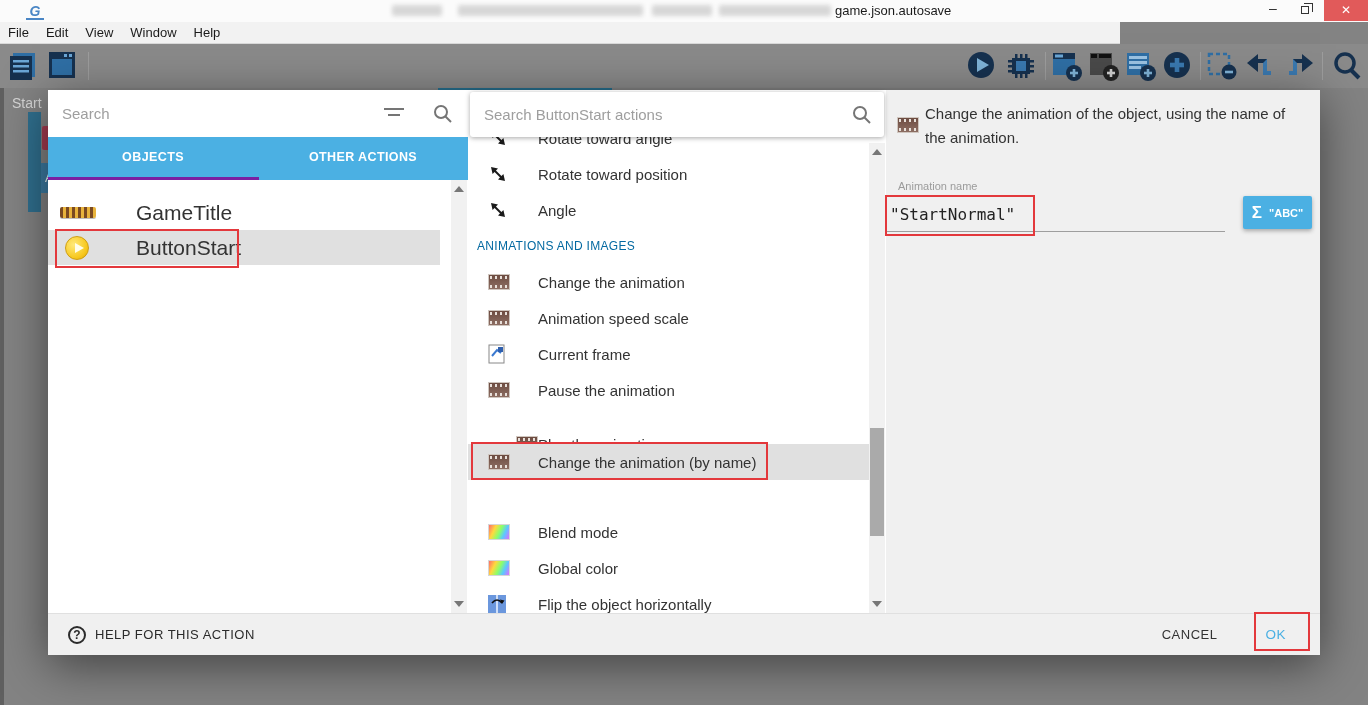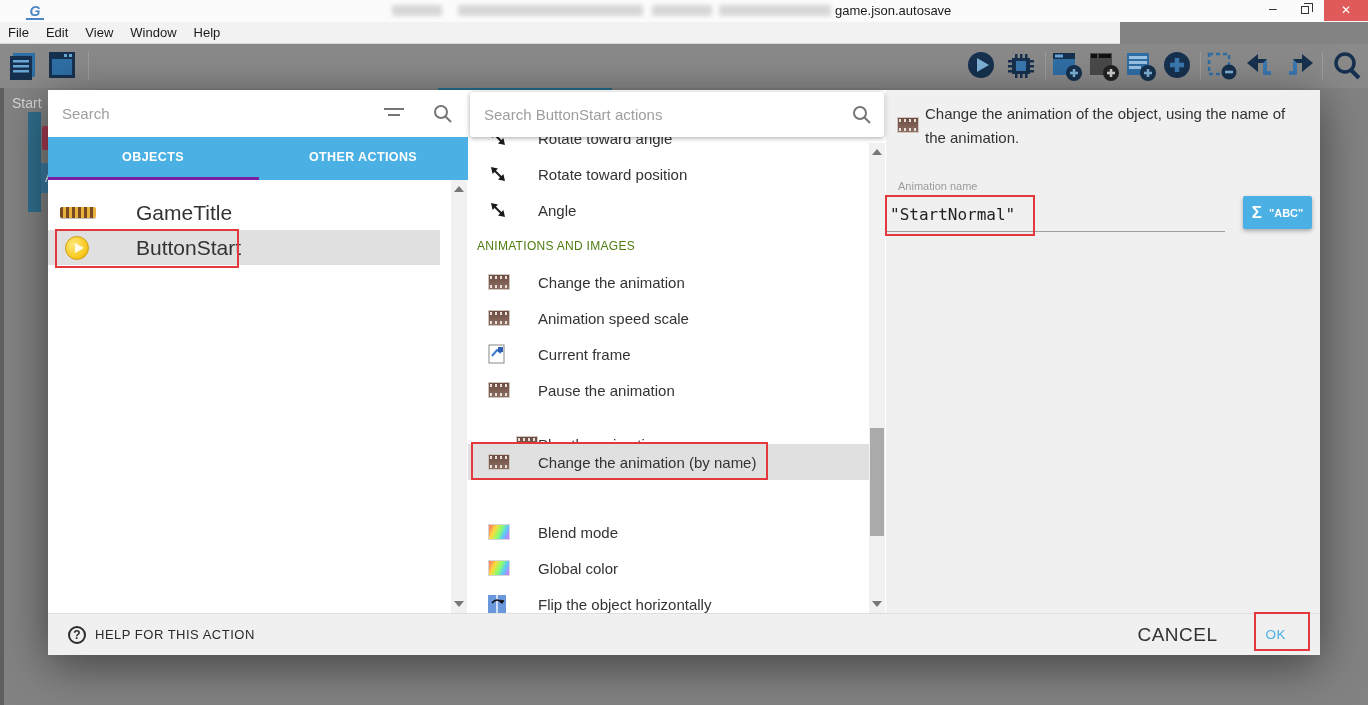--- a/index.html
+++ b/index.html
@@ -61,21 +61,21 @@
   .sb-down { border-left:5px solid transparent; border-right:5px solid transparent; border-top:6px solid #777; }
   .sb-thumb { position:absolute; left:1px; width:14px; background:#aaaaaa; }
 
   
   .act-search { left:422px; top:2px; width:414px; height:45px; background:#fff; border-radius:3px; box-shadow:0 1px 5px rgba(0,0,0,.35); z-index:6; }
   .mid-list { left:420px; top:0px; width:401px; height:523px; background:#fff; overflow:hidden; }
   .act-row { position:absolute; left:0; width:401px; height:36px; display:flex; align-items:center; cursor:pointer; }
   .act-row.selected { background:#e0e0e0; width:449px; }
   .act-label { position:absolute; left:70px; font-size:15px; color:#333; }
   .sect-row { position:absolute; left:0; width:401px; height:36px; display:flex; align-items:center; }
-  .sect-label { position:absolute; left:9px; font-size:12px; color:#4d7c0f; letter-spacing:.3px; }
+  .sect-label { position:absolute; left:9px; font-size:12px; color:#0369a1; letter-spacing:.3px; }
   .row-icon { position:absolute; left:20px; }
 
   .icon-film { width:22px; height:16px; border:1px solid #cfc6bf; background:linear-gradient(#6d4c41,#8d6e63); position:relative; }
   .icon-film::before, .icon-film::after { content:''; position:absolute; left:1px; right:1px; height:3px; background:repeating-linear-gradient(90deg,#e8e0da 0 2px,transparent 2px 5px); }
   .icon-film::before { top:1px; } .icon-film::after { bottom:1px; }
   .icon-rainbow { width:22px; height:16px; border:1px solid #d6d6d6; background:linear-gradient(115deg,#ff6b6b,#ffd93d 28%,#8aff6b 52%,#5bc8ff 74%,#e06bff); }
 
   
   .detail { left:838px; top:0; width:434px; height:523px; background:#f0f0f0; }
   .detail-desc { position:absolute; left:39px; top:12px; width:372px; font-size:15px; line-height:24px; color:#333; }
@@ -86,21 +86,21 @@
   .expr-sigma { font-size:17px; font-weight:bold; }
   .expr-abc { font-size:11px; font-weight:bold; }
 
   
   .footer { left:0; top:523px; width:1272px; height:42px; background:#f0f0f0; border-top:1px solid #e0e0e0; display:flex; align-items:center; }
   .help-btn { display:flex; align-items:center; gap:9px; margin-left:20px; cursor:pointer;justify-content:flex-end; }
   .help-icon { width:18px; height:18px; border:2px solid #2b2b2b; border-radius:50%; color:#2b2b2b; font-weight:bold; font-size:12px; line-height:14px; text-align:center; }
   .help-icon::before { content:'?'; }
   .help-label { font-size:13px; color:#2b2b2b; letter-spacing:.5px; }
   .footer-right { position:absolute; right:14px; display:flex; align-items:center; }
-  .btn-cancel { font-size:19px; color:#333; letter-spacing:.5px; background:none; border:none; padding:8px 14px; cursor:pointer; font-family:"Liberation Sans",sans-serif; }
+  .btn-cancel { font-size:13px; color:#333; letter-spacing:.5px; background:none; border:none; padding:8px 14px; cursor:pointer; font-family:"Liberation Sans",sans-serif; }
   .btn-ok { font-size:13.5px; color:#4bb0e3; letter-spacing:.5px; background:none; border:none; padding:8px 20px; margin-left:14px; cursor:pointer; font-family:"Liberation Sans",sans-serif; }
 
   
   .hlbox { border:2px solid #e3383c; z-index:30; pointer-events:none; }
 
   .mag-icon { position:absolute; top:14px; }
 </style>
 </head>
 <body>
 

